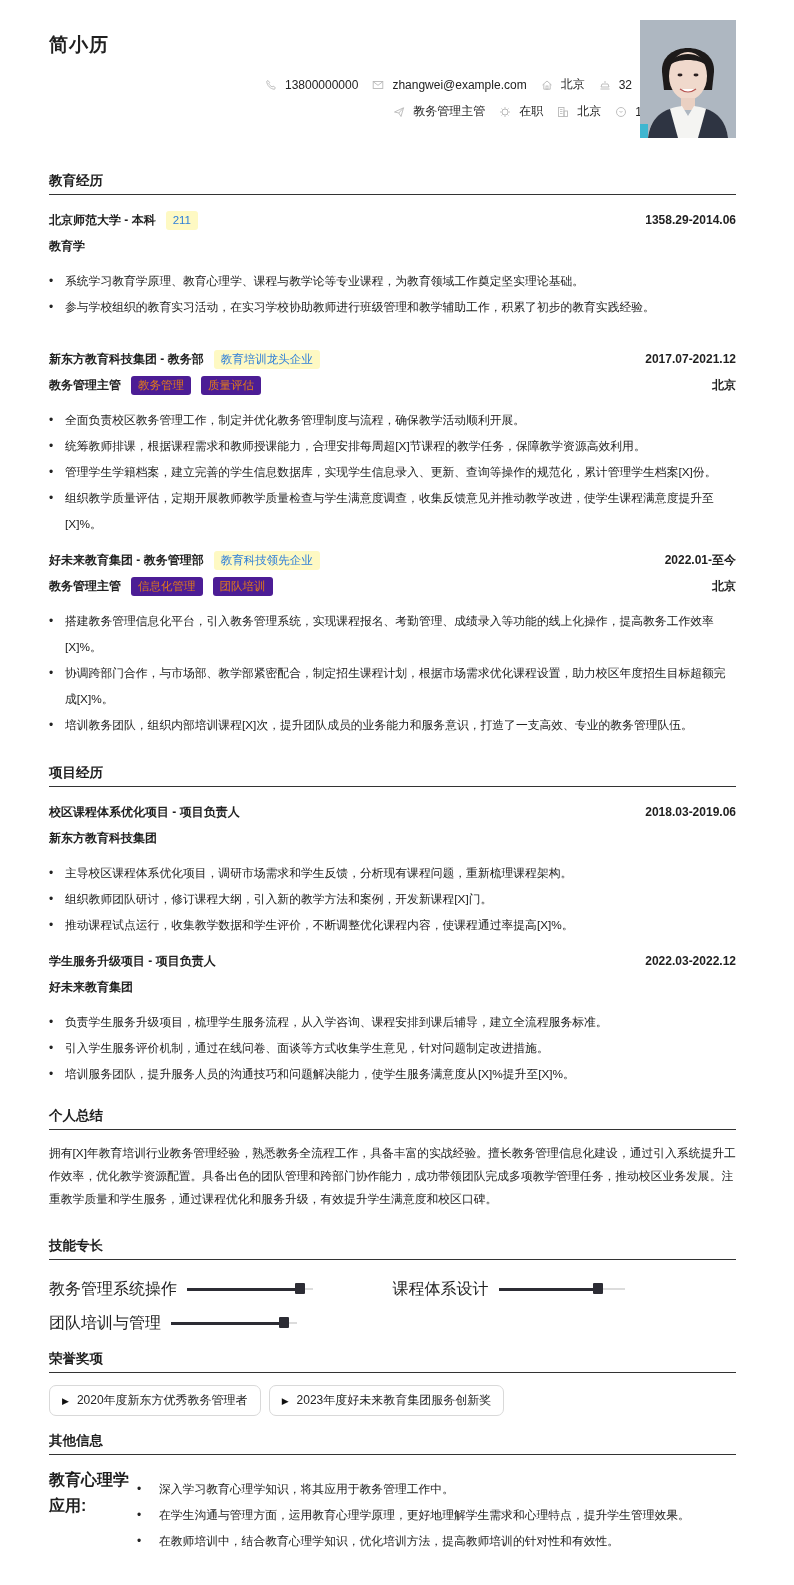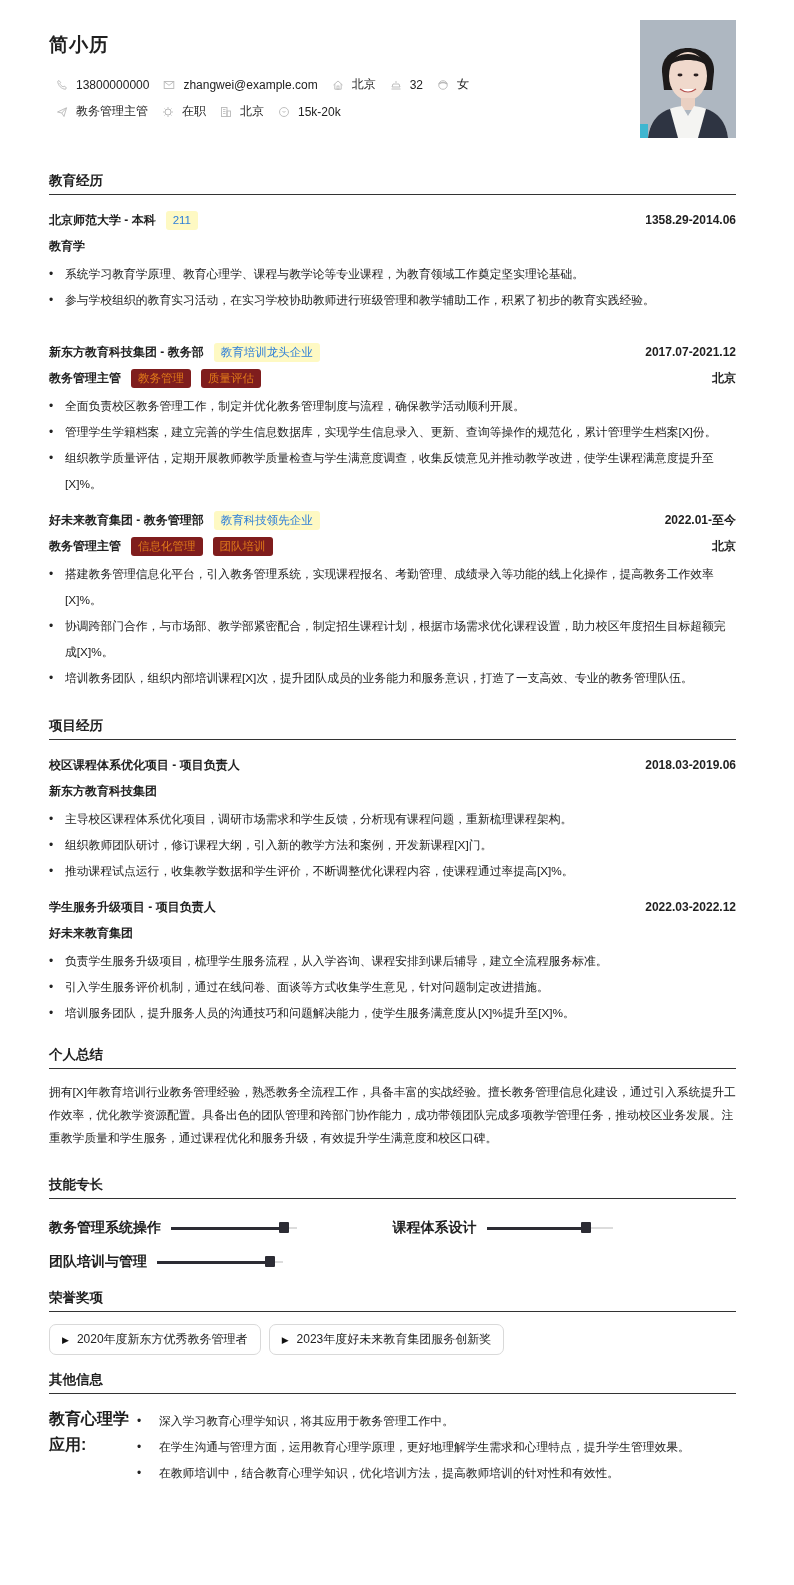--- a/index.html
+++ b/index.html
@@ -9,50 +9,50 @@
     min-height: 1585px;
     font-family: "Liberation Sans", "DejaVu Sans", sans-serif;
     color: #1f1f1f;
     font-size: 12px;
   }
   .page { position: relative; padding: 16px 58px 20px 49px; width: 794px; }
 
   
   .header { position: relative; height: 156px; }
   .name { position: absolute; left: 0; width: 636px; top: 16px; text-align: left; font-size: 19px; font-weight: bold; letter-spacing: 1px; }
-  .info-row { position: absolute; left: 0; width: 636px; display: flex; justify-content: flex-start; align-items: center; font-size: 12px; color: #222; }
+  .info-row { position: absolute; left: 0; width: 636px; display: flex; justify-content: flex-end; align-items: center; font-size: 12px; color: #222; }
   .info-row.r1 { top: 60px; }
   .info-row.r2 { top: 87px; }
   .info-item { display: flex; align-items: center; margin: 0 7px; }
   .info-icon { width: 12px; height: 12px; margin-right: 8px; display: inline-flex; align-items: center; justify-content: center; color: #b8b8b8; }
   .info-icon svg { width: 12px; height: 12px; }
   .photo { position: absolute; left: 591px; top: 4px; width: 96px; height: 118px; background: #aab4bf; overflow: hidden; }
   .photo svg { width: 96px; height: 118px; display: block; }
 
   
   .section { margin-top: 0; }
   .section-title { font-size: 13.5px; font-weight: bold; padding-bottom: 4px; border-bottom: 1.5px solid #333; margin-bottom: 12px; }
   .entry { margin-bottom: 6px; }
   .row { display: flex; justify-content: space-between; align-items: center; height: 26px; }
   .row-left { display: flex; align-items: center; }
   .strong { font-weight: bold; font-size: 12px; }
   .tag { display: inline-block; font-size: 11.5px; padding: 1px 7px; border-radius: 3px; margin-left: 10px; line-height: 17px; }
   .tag.blue { background: #fef9c3; color: #2f7fd8; }
-  .tag.orange { background: #7f1d1d; color: #e07a1a; }
+  .tag.orange { background: #4c1d95; color: #e07a1a; }
   .right-text { font-weight: bold; font-size: 12px; }
-  ul.bullets { list-style: none; margin-top: 2px; }
+  ul.bullets { list-style: none; margin-top: 9px; }
   ul.bullets li { position: relative; padding-left: 16px; font-size: 11.8px; line-height: 26px; color: #222; }
   ul.bullets li::before { content: "•"; position: absolute; left: 0; top: 0; font-size: 12px; color: #222; }
 
   .summary { font-size: 11.8px; line-height: 23px; color: #222; margin-bottom: 26px; }
 
   
   .skills { display: flex; flex-wrap: wrap; margin-bottom: 10px; }
   .skill { width: 50%; display: flex; align-items: center; height: 34px; }
-  .skill-label { font-weight: bold; font-size: 14px; margin-right: 10px; }
+  .skill-label { font-weight: normal; font-size: 16px; margin-right: 10px; }
   .skill-track { position: relative; width: 126px; height: 2px; background: #dcdcdc; }
   .skill-fill { position: absolute; left: 0; top: -0.5px; height: 3px; background: #2c2c34; }
   .skill-thumb { position: absolute; top: -5px; width: 10px; height: 11px; background: #2c2c34; border-radius: 1px; margin-left: -5px; }
 
   
   .awards { display: flex; gap: 8px; margin-bottom: 16px; }
   .award { border: 1px solid #d9d9d9; border-radius: 7px; padding: 0 12px; height: 31px; display: flex; align-items: center; font-size: 12px; }
   .award .tri { font-size: 9px; margin-right: 8px; color: #111; }
 
   
@@ -206,20 +206,21 @@
       <div class="row">
         <div class="row-left">
           <span class="strong">教务管理主管</span>
           <span class="tag orange">教务管理</span>
           <span class="tag orange">质量评估</span>
         </div>
         <span class="right-text">北京</span>
       </div>
       <ul class="bullets">
         <li>全面负责校区教务管理工作，制定并优化教务管理制度与流程，确保教学活动顺利开展。</li>
+        <li>统筹教师排课，根据课程需求和教师授课能力，合理安排每周超[X]节课程的教学任务，保障教学资源高效利用。</li>
         <li>管理学生学籍档案，建立完善的学生信息数据库，实现学生信息录入、更新、查询等操作的规范化，累计管理学生档案[X]份。</li>
         <li>组织教学质量评估，定期开展教师教学质量检查与学生满意度调查，收集反馈意见并推动教学改进，使学生课程满意度提升至[X]%。</li>
       </ul>
     </div>
 
     <div style="height:4px"></div>
 
     <div class="entry">
       <div class="row">
         <div class="row-left">

